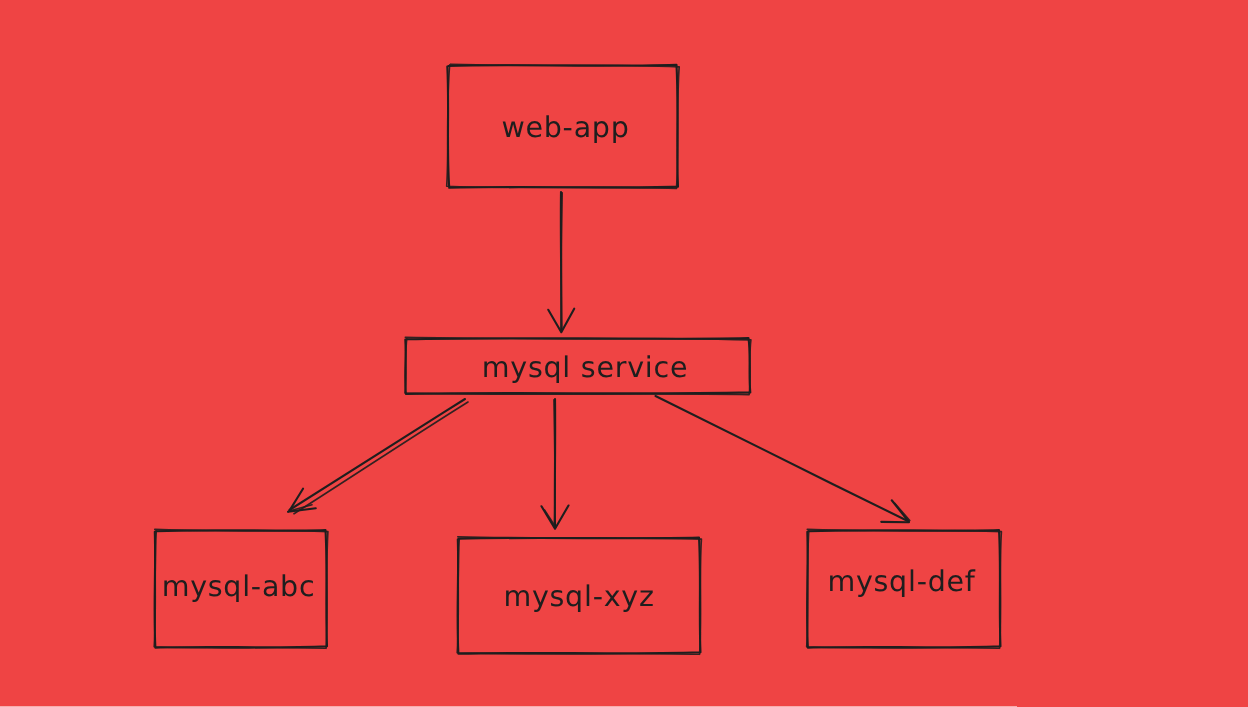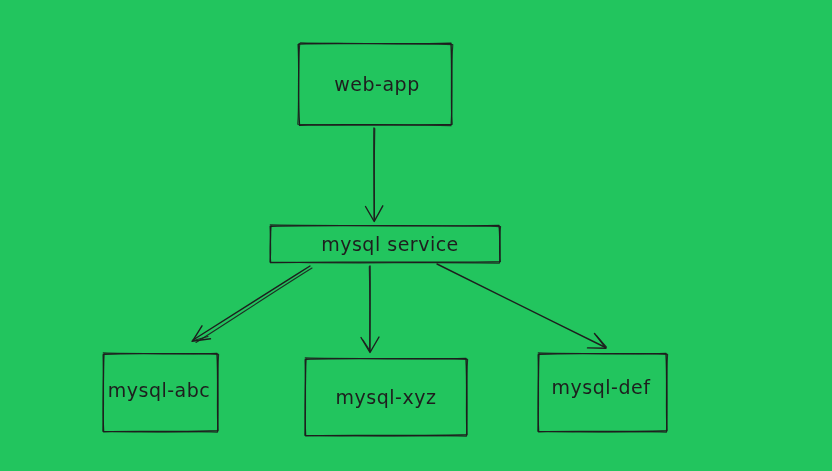--- a/index.html
+++ b/index.html
@@ -5,21 +5,21 @@
   html, body {
     margin: 0;
     padding: 0;
     background: #ffffff;
     font-family: "DejaVu Sans", sans-serif;
   }
   .stage {
     position: relative;
     width: 832px;
     height: 471px;
-    background: #22c55e;
+    background: #ef4444;
     overflow: hidden;
   }
   svg.diagram {
     display: block;
     width: 832px;
     height: 471px;
   }
   .sketch {
     fill: none;
     stroke: #1e1e1e;

